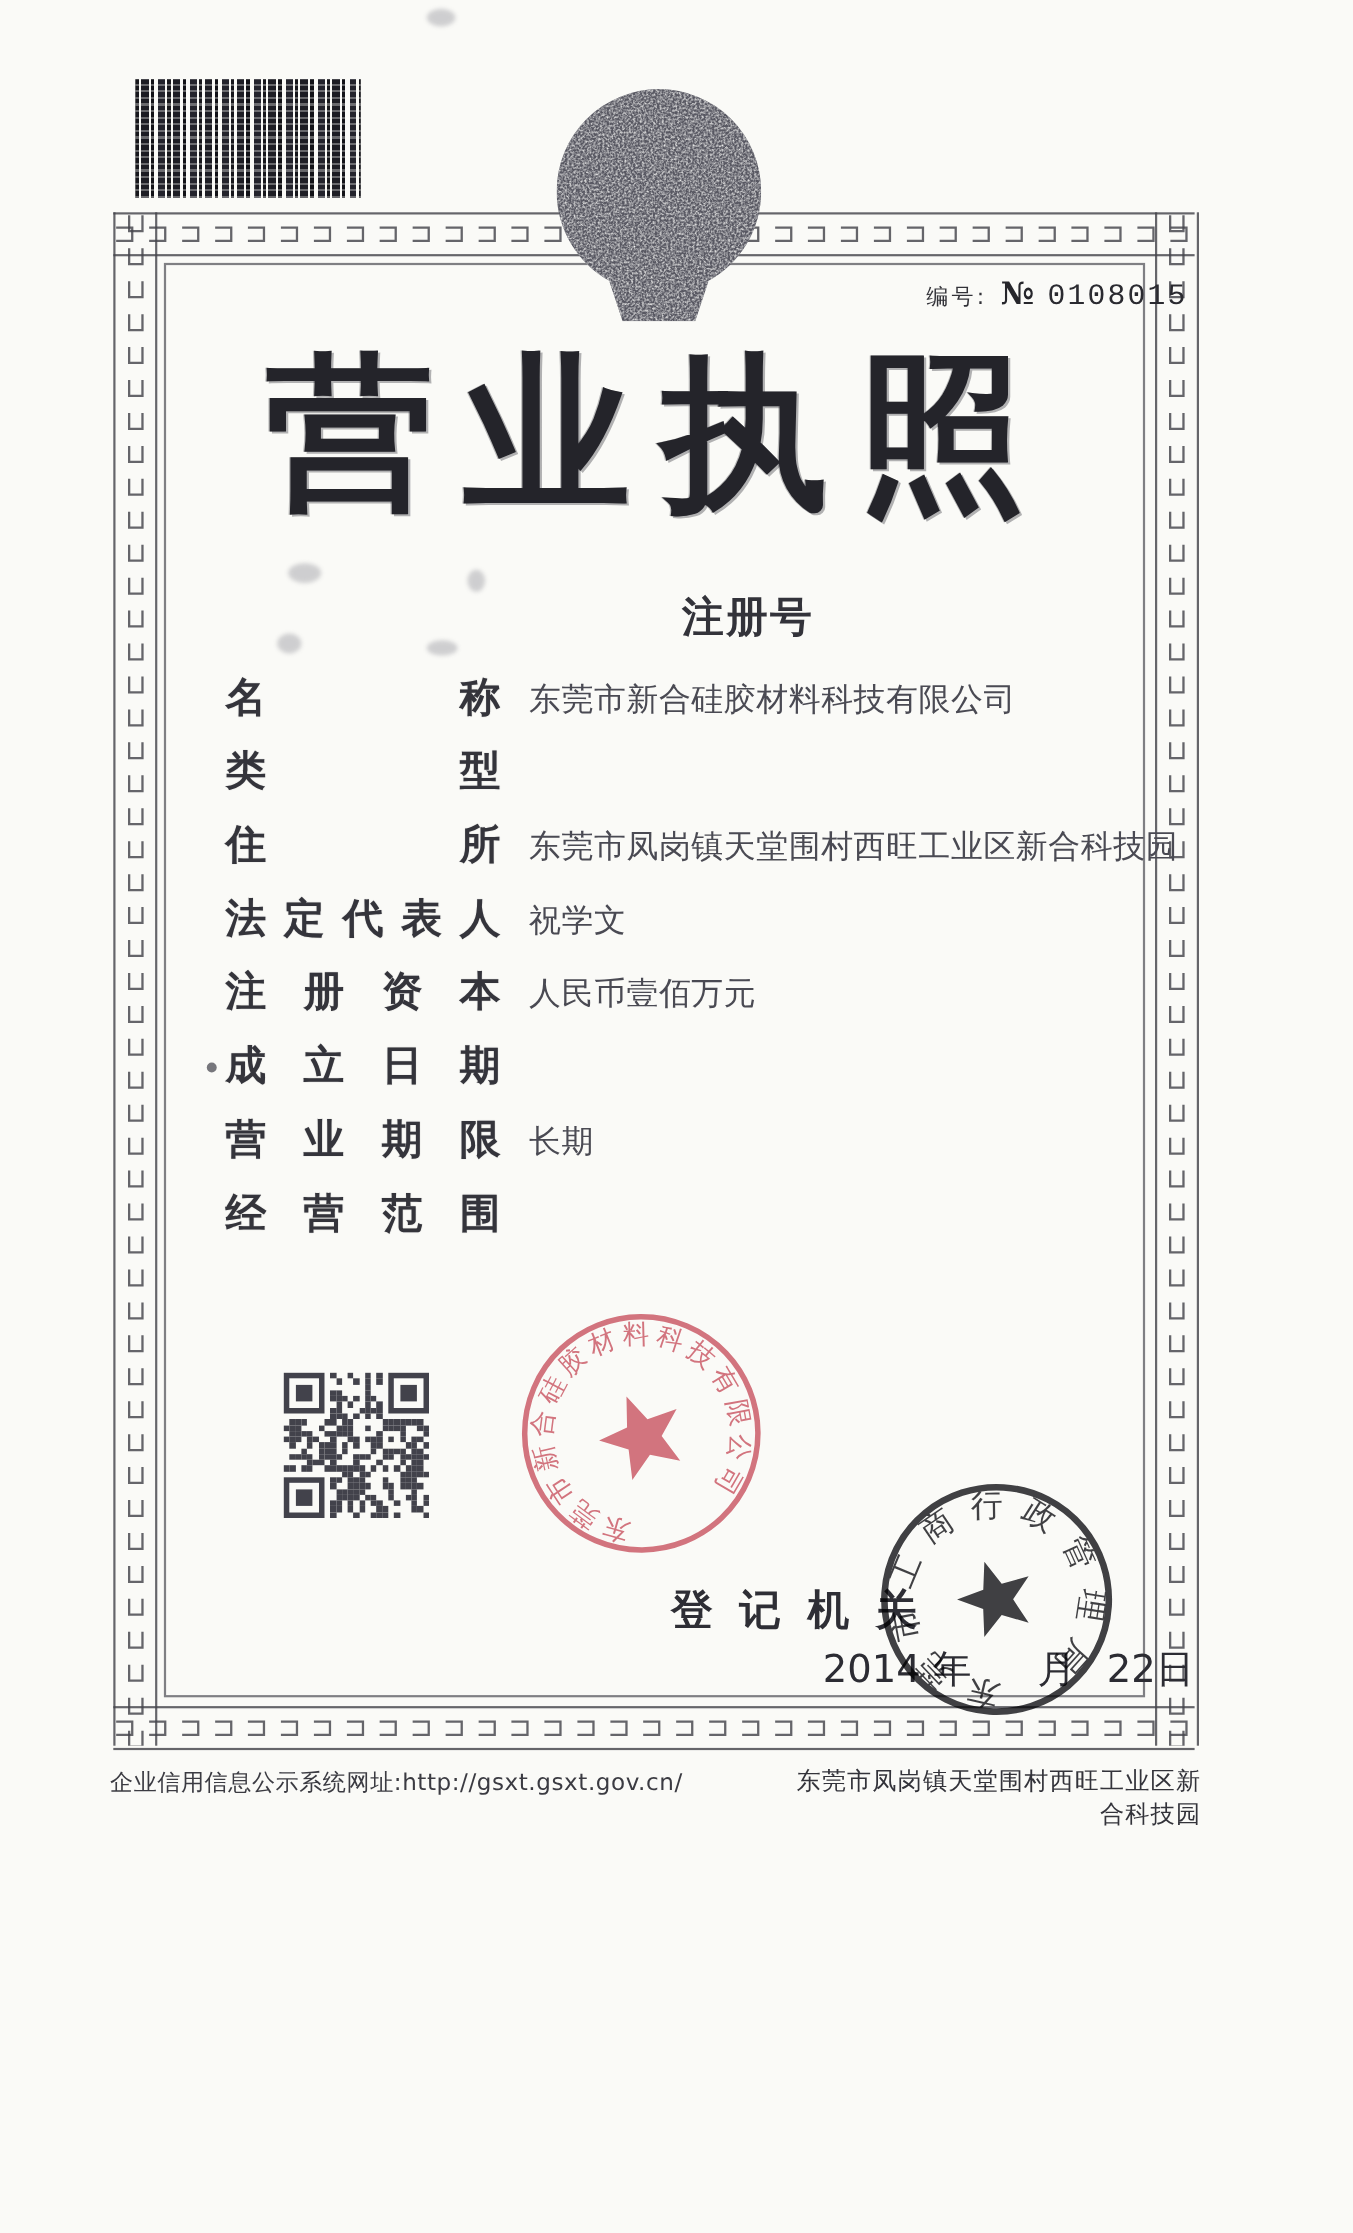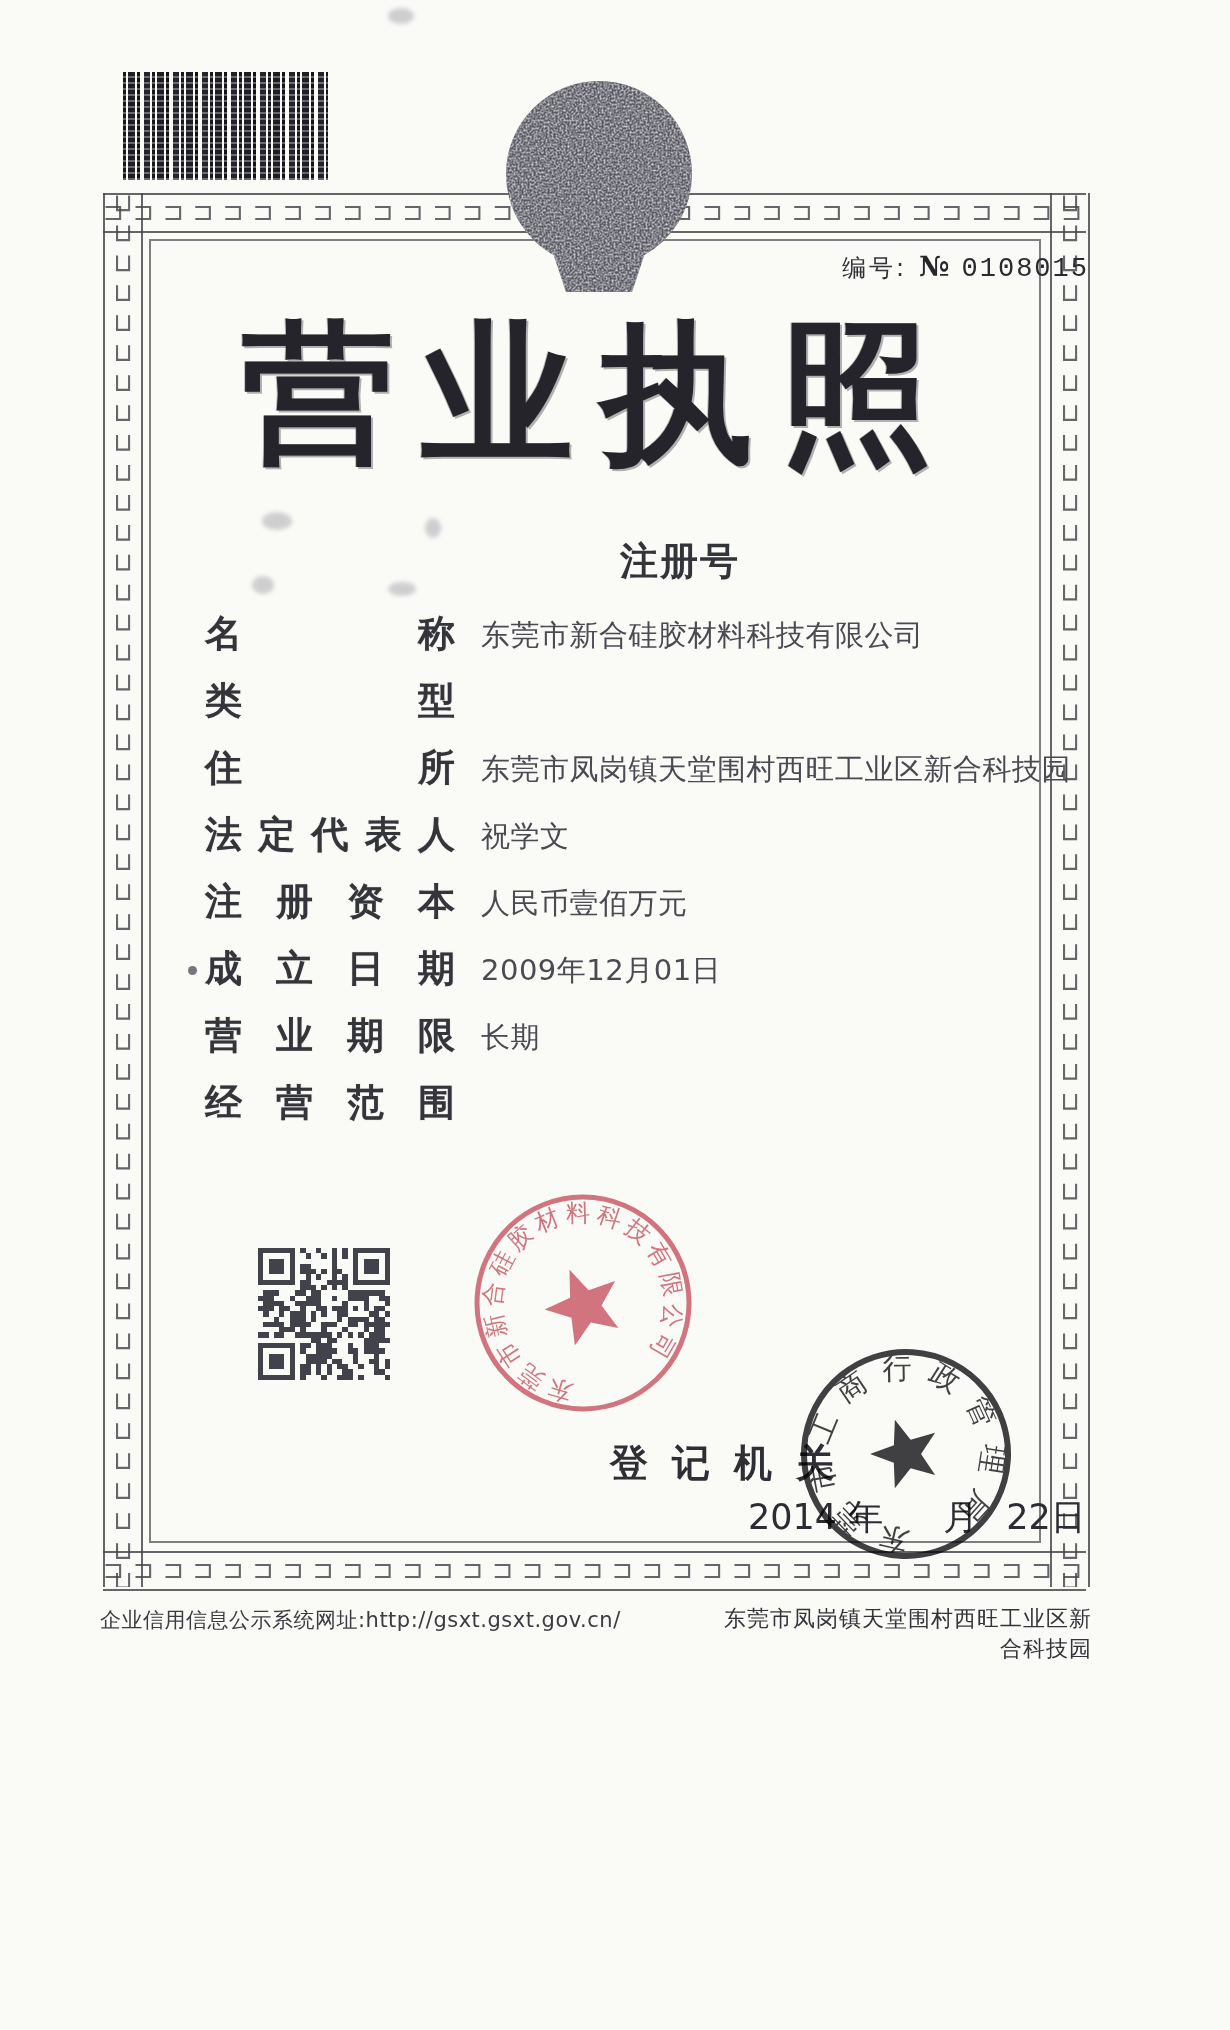--- a/index.html
+++ b/index.html
@@ -34,21 +34,21 @@
   .barcode{
     left:123px;top:72px;width:205px;height:108px;
     background:
       repeating-linear-gradient(0deg, rgba(250,250,247,.34) 0 2px, transparent 2px 6px),
       repeating-linear-gradient(90deg,#17171c 0 3px,rgba(250,250,247,.9) 3px 5px,#1d1d24 5px 12px,rgba(250,250,247,.8) 12px 14px,#121217 14px 17px,rgba(250,250,247,.85) 17px 21px,#23232c 21px 27px,rgba(250,250,247,.8) 27px 29px);
   }
   .smudge{position:absolute;background:#9b9ba2;border-radius:50%;filter:blur(2px);opacity:.45;}
 
   
   .serial{left:842px;top:250px;display:flex;align-items:baseline;gap:12px;}
-  .serial .lab{font-size:24px;color:#323238;letter-spacing:3px;}
+  .serial .lab{font-size:20px;color:#323238;letter-spacing:3px;}
   .serial .sym{font-family:"DejaVu Serif",serif;font-weight:bold;font-size:28px;color:#26262b;}
   .serial .num{font-family:"Liberation Mono",monospace;font-size:27px;color:#2a2a30;letter-spacing:2px;}
 
   
   .title{
     left:242px;top:318px;width:690px;display:flex;justify-content:space-between;
     font-size:152px;font-weight:900;color:#24242a;line-height:1;
     text-shadow:2px 2px 0 rgba(40,40,48,.35), -1px 0 0 rgba(40,40,48,.3);
   }
 
@@ -193,21 +193,20 @@
       </div>
     <div class="fvalue">人民币壹佰万元</div>
   </div>
   <div class="frow">
     <div class="flabel jlabel">
         <span>成</span>
         <span>立</span>
         <span>日</span>
         <span>期</span>
       </div>
-    <div class="fvalue">2009年12月01日</div>
   </div>
   <div class="frow">
     <div class="flabel jlabel">
         <span>营</span>
         <span>业</span>
         <span>期</span>
         <span>限</span>
       </div>
     <div class="fvalue">长期</div>
   </div>

